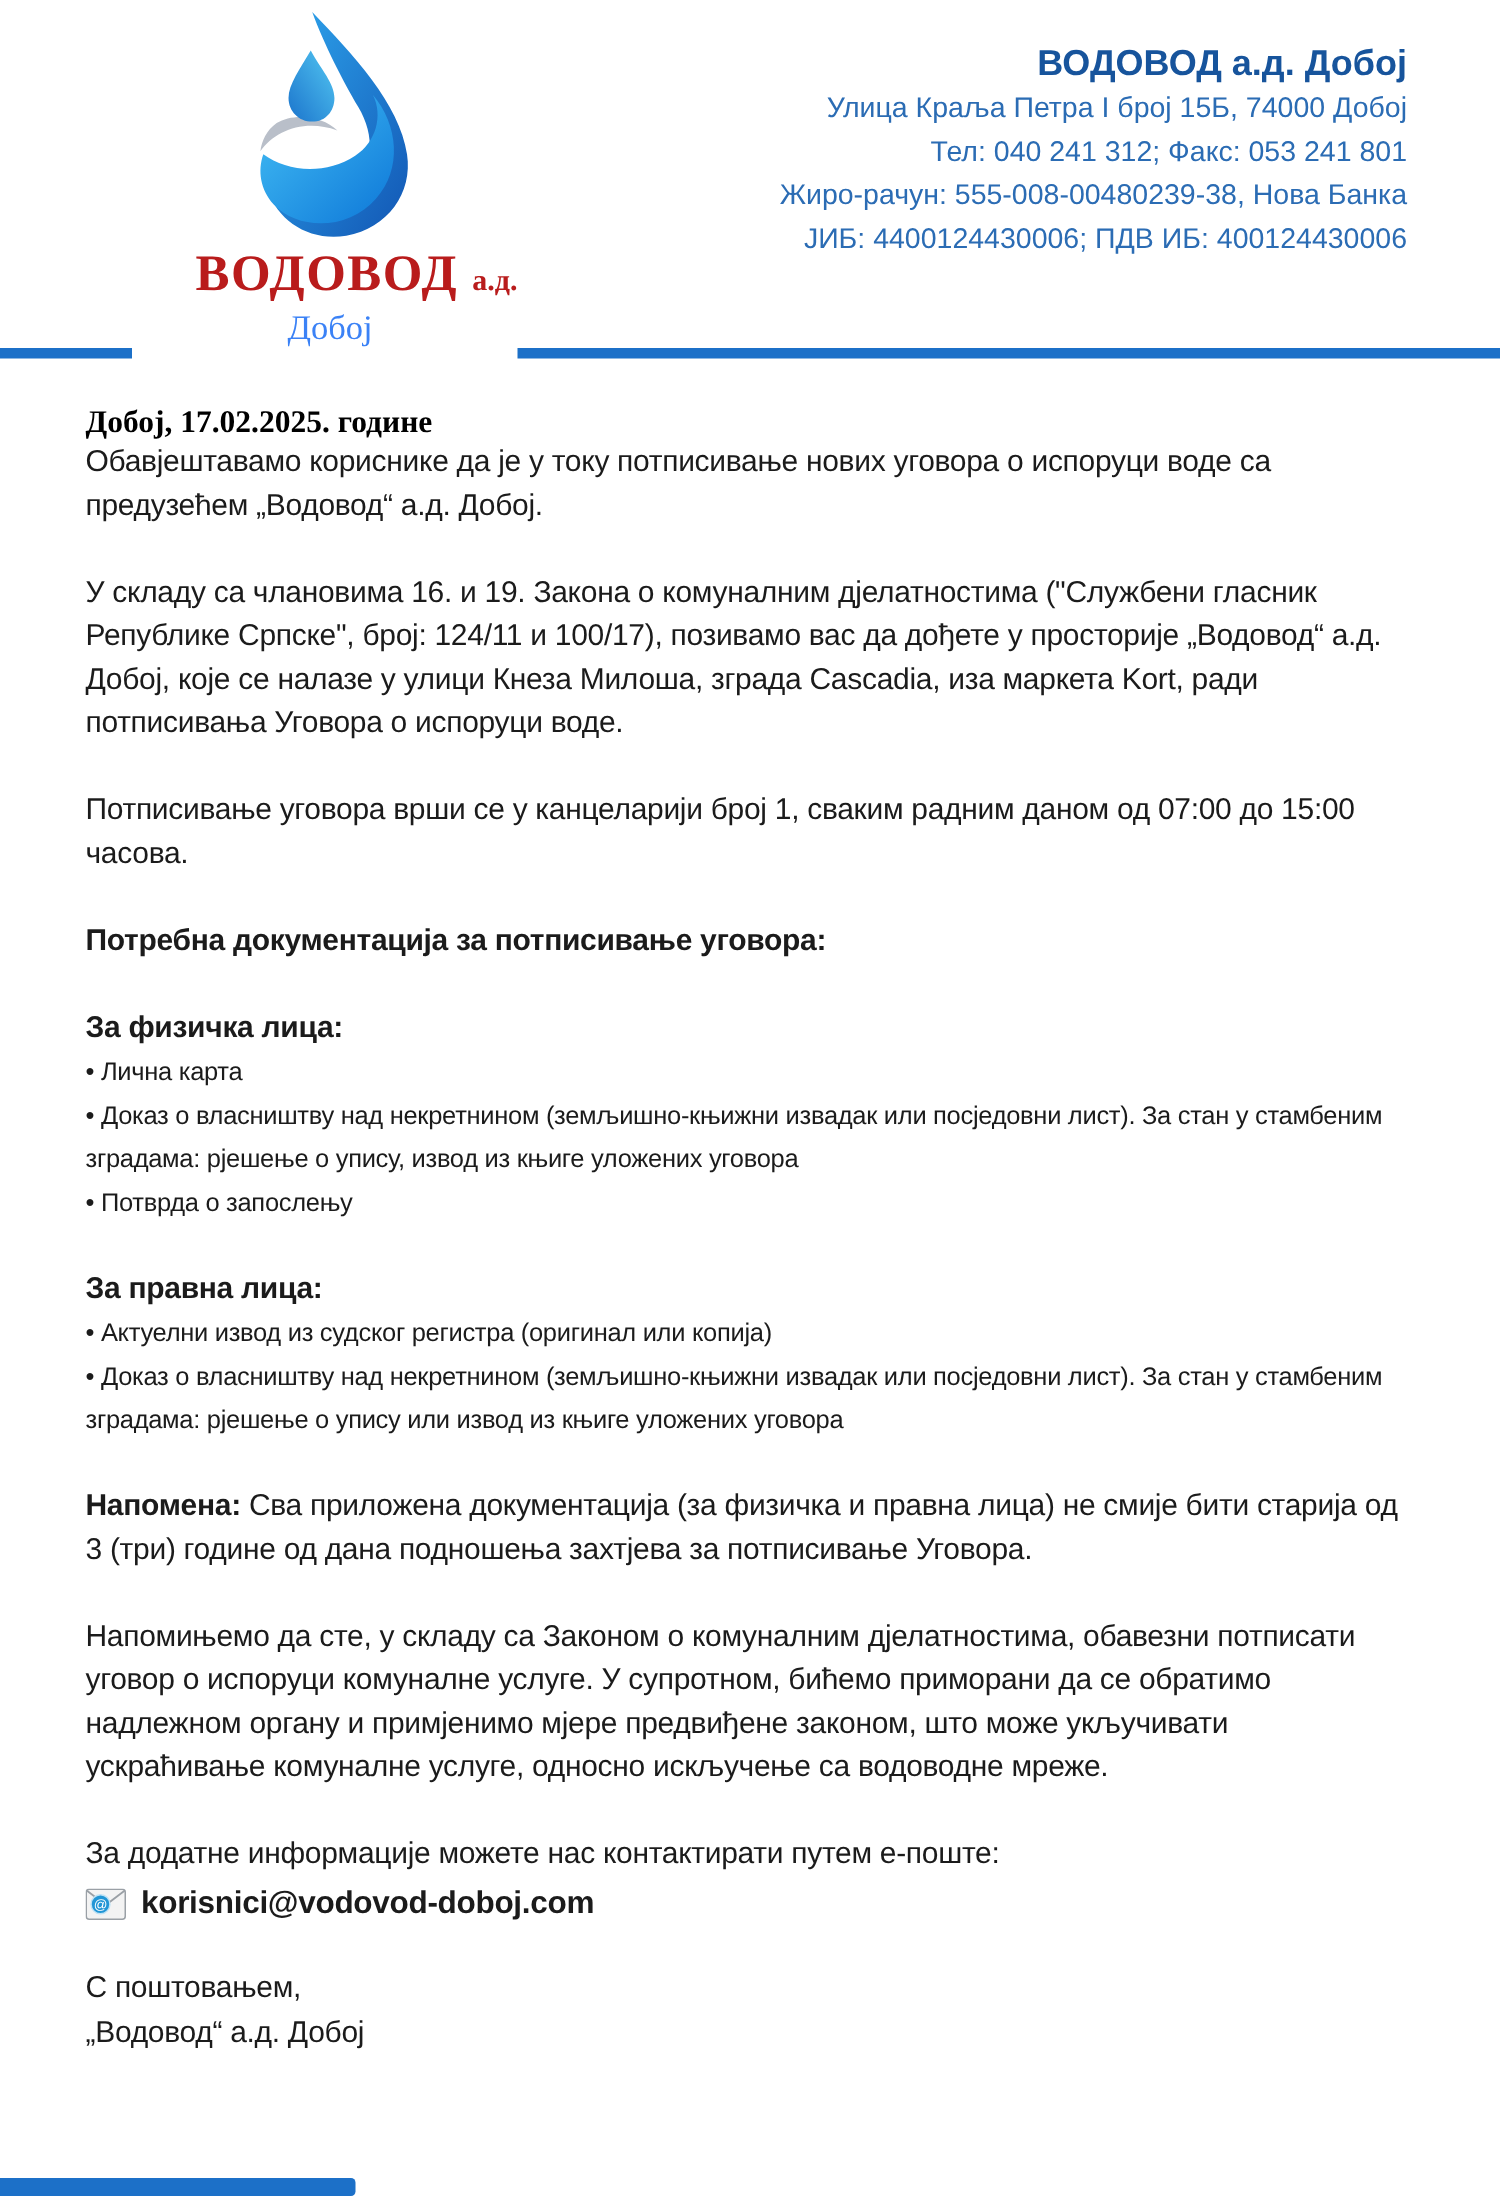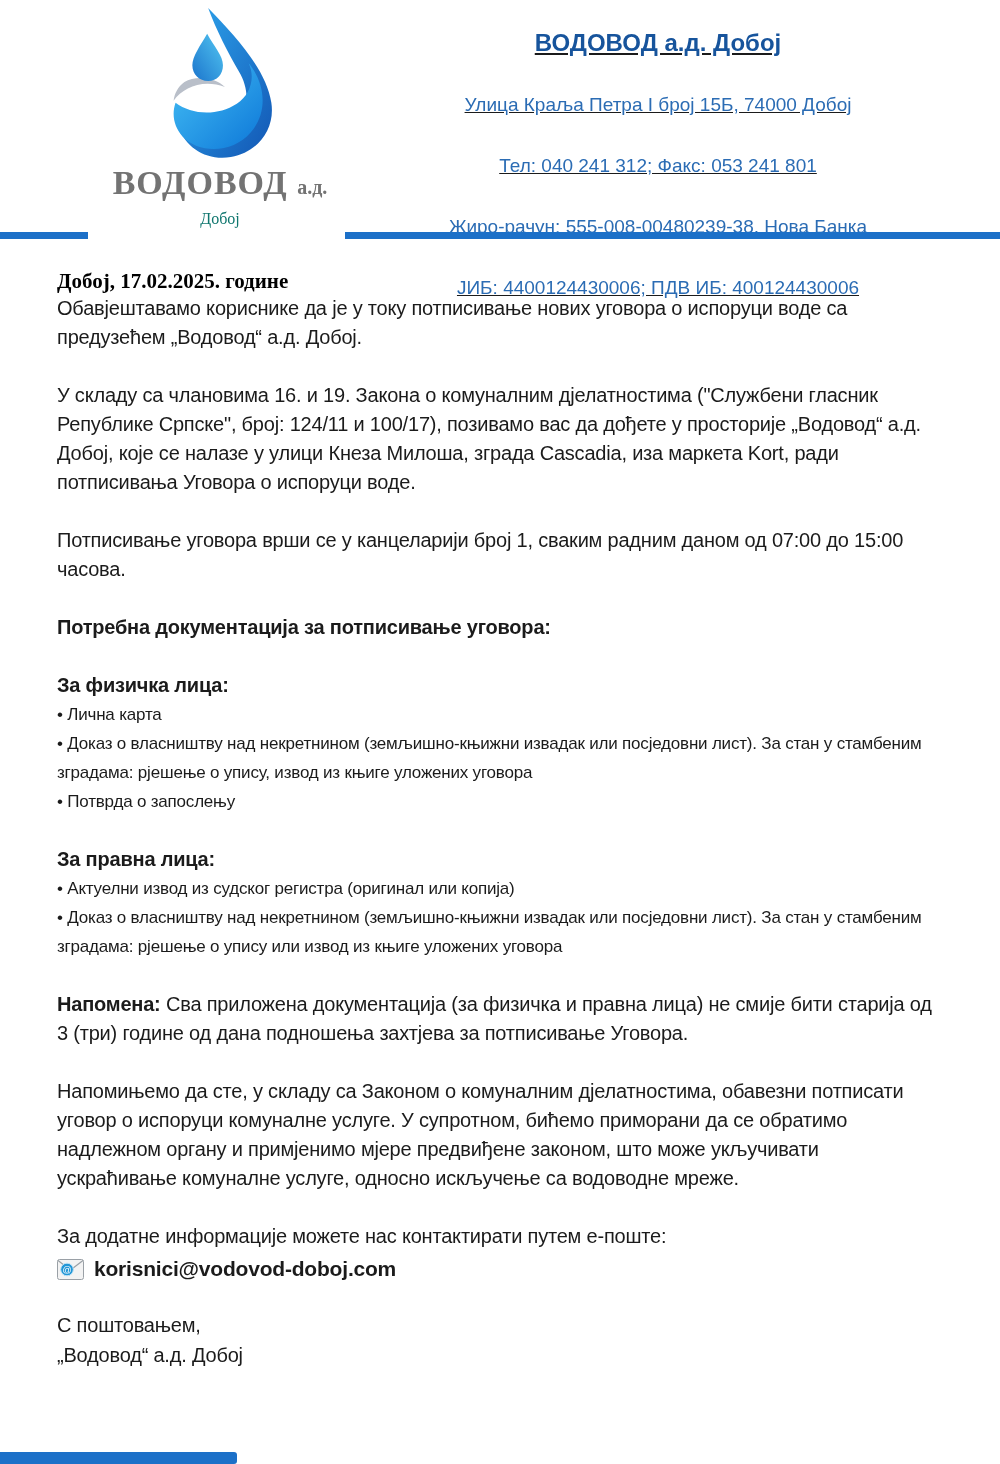--- a/index.html
+++ b/index.html
@@ -14,39 +14,39 @@
   }
   
   .header{position:relative;height:240px;}
   .logo-block{
     position:absolute;left:95px;top:8px;width:250px;
     text-align:center;
   }
   .logo-drop{display:block;margin:0 auto;width:150px;height:158px;}
   .logo-wordmark{
     font-family:"Liberation Serif", serif;
-    font-weight:bold;color:#737373;
+    font-weight:bold;color:#b91c1c;
     font-size:34px;line-height:34px;letter-spacing:1px;
     white-space:nowrap;
+    text-align:right;
   }
   .logo-wordmark .suffix{font-size:20px;font-weight:bold;letter-spacing:0;}
   .logo-city{
     font-family:"Liberation Serif", serif;
-    color:#0f766e;font-size:16px;line-height:26px;margin-top:2px;text-align:center;
+    color:#3b82f6;font-size:23px;line-height:26px;margin-top:2px;text-align:center;
   }
   .contact-block{
     position:absolute;right:62px;top:28px;width:560px;
-    text-align:center;
-    text-decoration:underline;
+    text-align:right;
   }
   .company-name{
     color:#17549c;font-weight:bold;font-size:24px;line-height:30px;
   }
   .contact-line{
-    color:#2b6cb4;font-size:19px;line-height:29px;margin-top:32px;
+    color:#2b6cb4;font-size:19px;line-height:29px;
   }
   .rule{position:absolute;height:7px;background:#1c70c8;top:232px;}
   .rule-left{left:0;width:88px;}
   .rule-right{left:345px;right:0;}
   
   .content{padding:0 58px 0 57px;}
   .date-line{
     margin-top:29px;
     font-family:Liberation Serif, serif;
     font-weight:bold;font-size:21px;color:#000;

